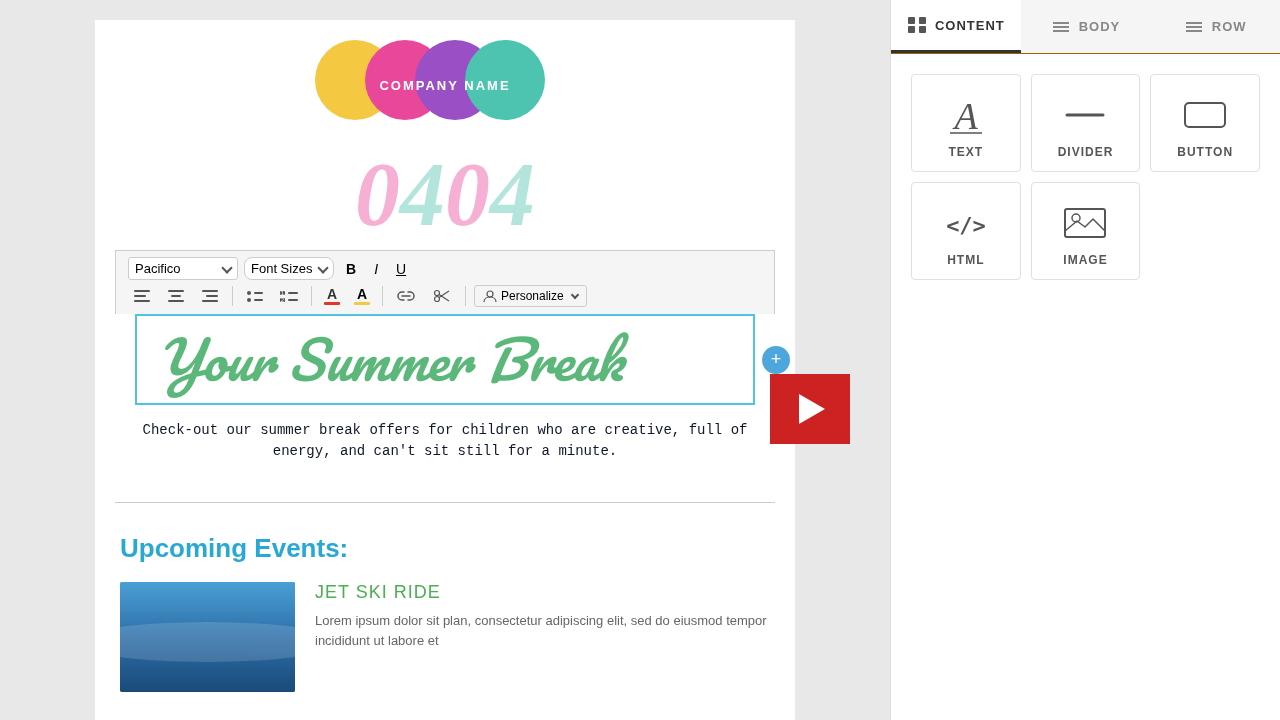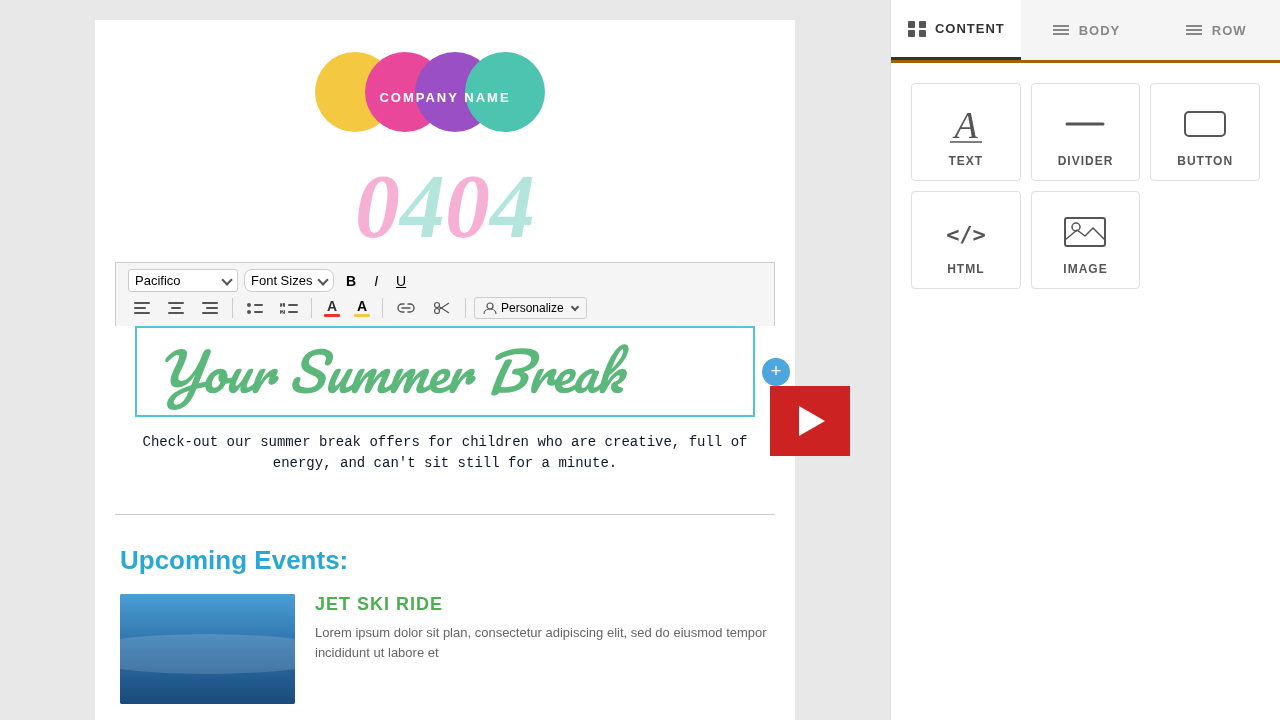--- a/index.html
+++ b/index.html
@@ -20,21 +20,21 @@
       background: #fff;
       width: 700px;
       min-height: 700px;
       position: relative;
     }
 
     
     .logo-area {
       display: flex;
       justify-content: center;
-      padding: 32px 20px 20px;
+      padding: 20px 20px 20px;
     }
 
     .circle {
       width: 80px;
       height: 80px;
       border-radius: 50%;
       position: absolute;
       display: flex;
       align-items: center;
       justify-content: center;
@@ -337,21 +337,21 @@
       border-radius: 50%;
       transform: scaleX(1.5);
     }
 
     .event-details {
       flex: 1;
     }
 
     .jet-ski-title {
       font-size: 18px;
-      font-weight: bold;
+      font-weight: normal;
       color: #4CAF50;
       margin-bottom: 8px;
       letter-spacing: 1px;
     }
 
     .jet-ski-desc {
       font-size: 13px;
       color: #666;
       line-height: 1.5;
     }
@@ -360,22 +360,22 @@
     .right-panel {
       width: 390px;
       background: #fff;
       border-left: 1px solid #ddd;
       display: flex;
       flex-direction: column;
     }
 
     .panel-tabs {
       display: flex;
-      border-bottom: 3px solid #a16207;
-      height: 63px;
+      border-bottom: 1px solid #a16207;
+      height: 54px;
     }
 
     .panel-tab {
       flex: 1;
       display: flex;
       align-items: center;
       justify-content: center;
       gap: 8px;
       font-size: 13px;
       font-weight: 600;

